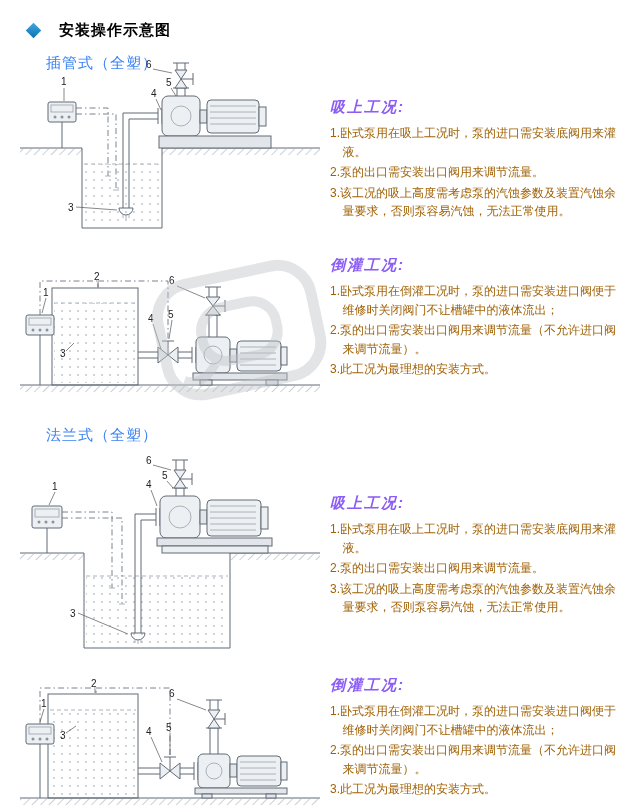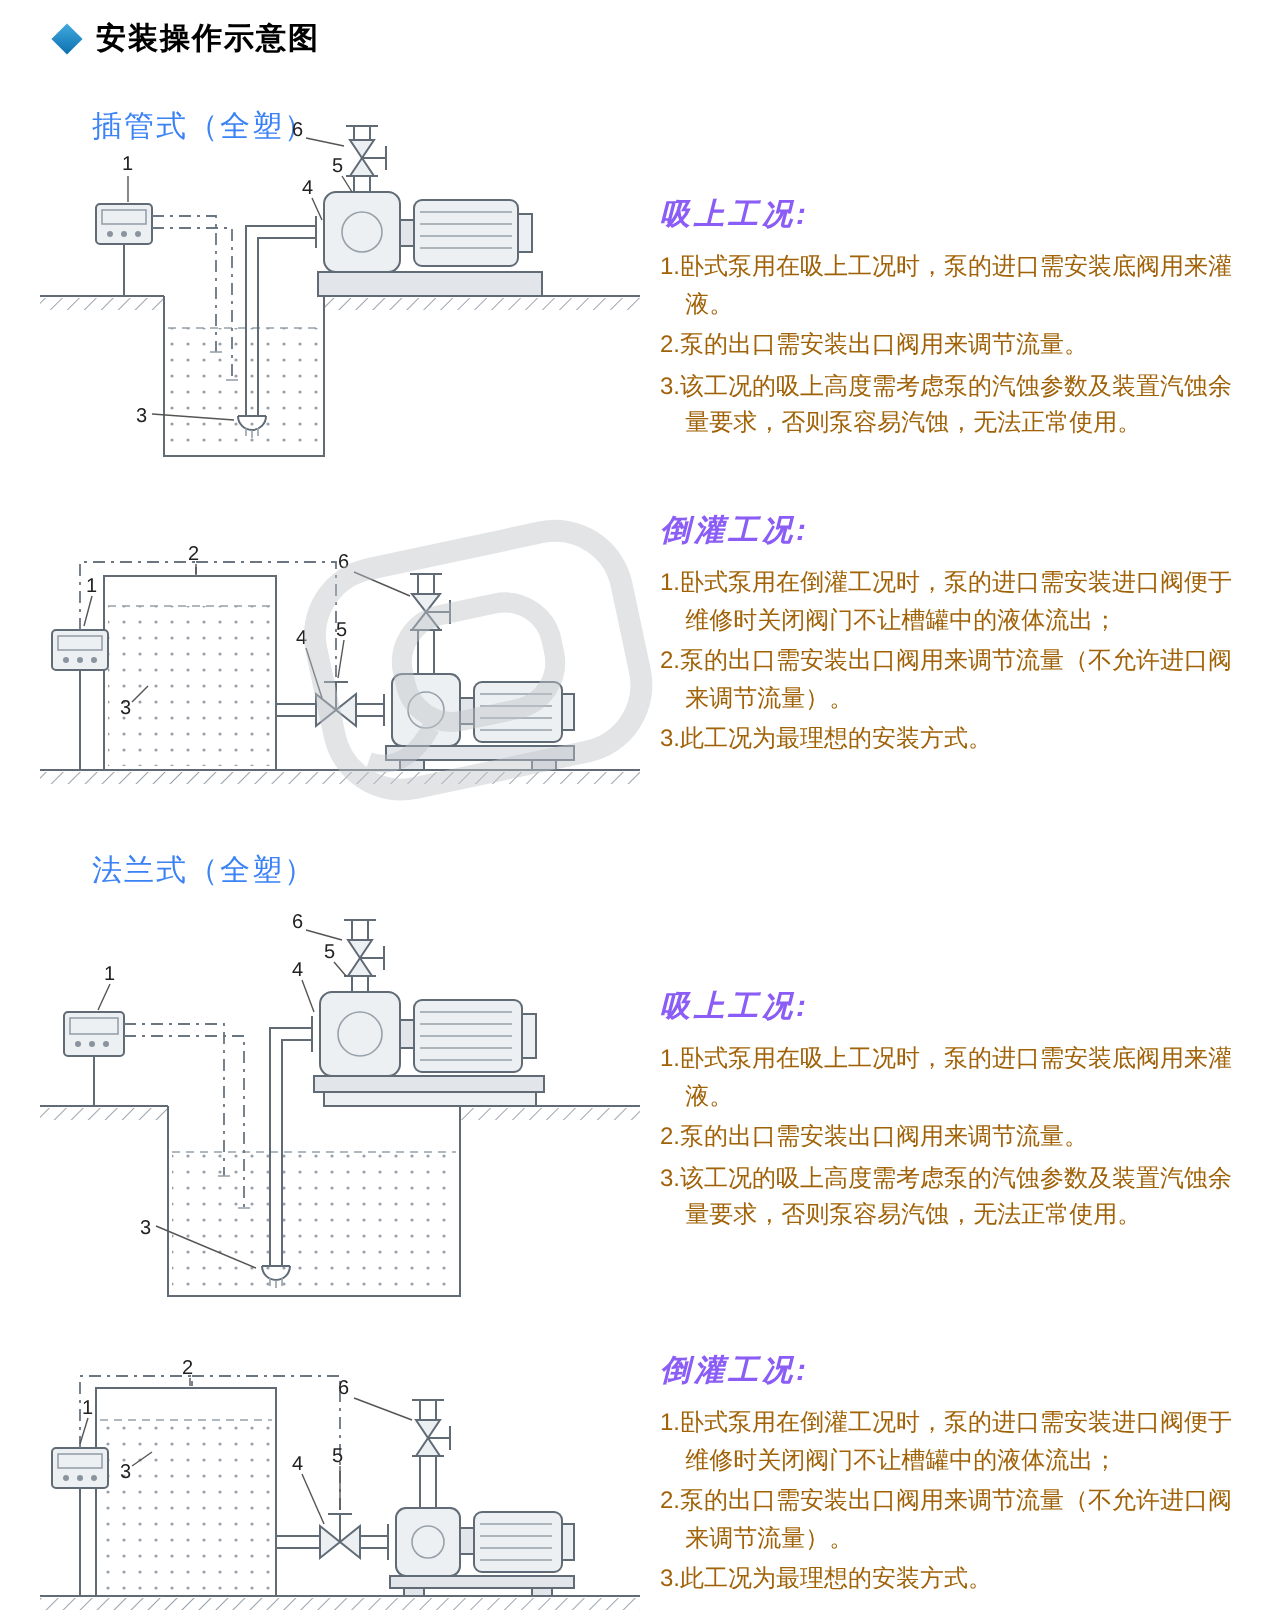--- a/index.html
+++ b/index.html
@@ -5,21 +5,21 @@
   html,body { margin:0; padding:0; background:#fff; }
   .page {
     position:relative; width:640px; height:809px; background:#ffffff;
     font-family:"Liberation Sans","DejaVu Sans",sans-serif; overflow:hidden;
   }
   .page-header { position:absolute; left:28px; top:10px; display:flex; align-items:center; gap:9px; }
   .diamond {
     width:11px; height:11px; transform:rotate(45deg);
     background:linear-gradient(135deg,#41aadf 0%, #0c6fae 100%);
   }
-  .page-title { font-size:15px; font-weight:bold; color:#000; margin:0; letter-spacing:1px;text-align:center; }
+  .page-title { font-size:15px; font-weight:bold; color:#000; margin:11px; letter-spacing:1px;text-align:center; }
   .sec-title { position:absolute; left:30px; margin:16px; font-size:15px; font-weight:normal; color:#3b82f6; letter-spacing:1px; }
   #sec1 { top:38px; } #sec2 { top:410px; }
 
   .diag { position:absolute; }
   #d1 { left:20px; top:58px; }
   #d2 { left:20px; top:253px; }
   #d3 { left:20px; top:448px; }
   #d4 { left:20px; top:672px; }
 
   .txt { position:absolute; left:330px; width:296px; }

